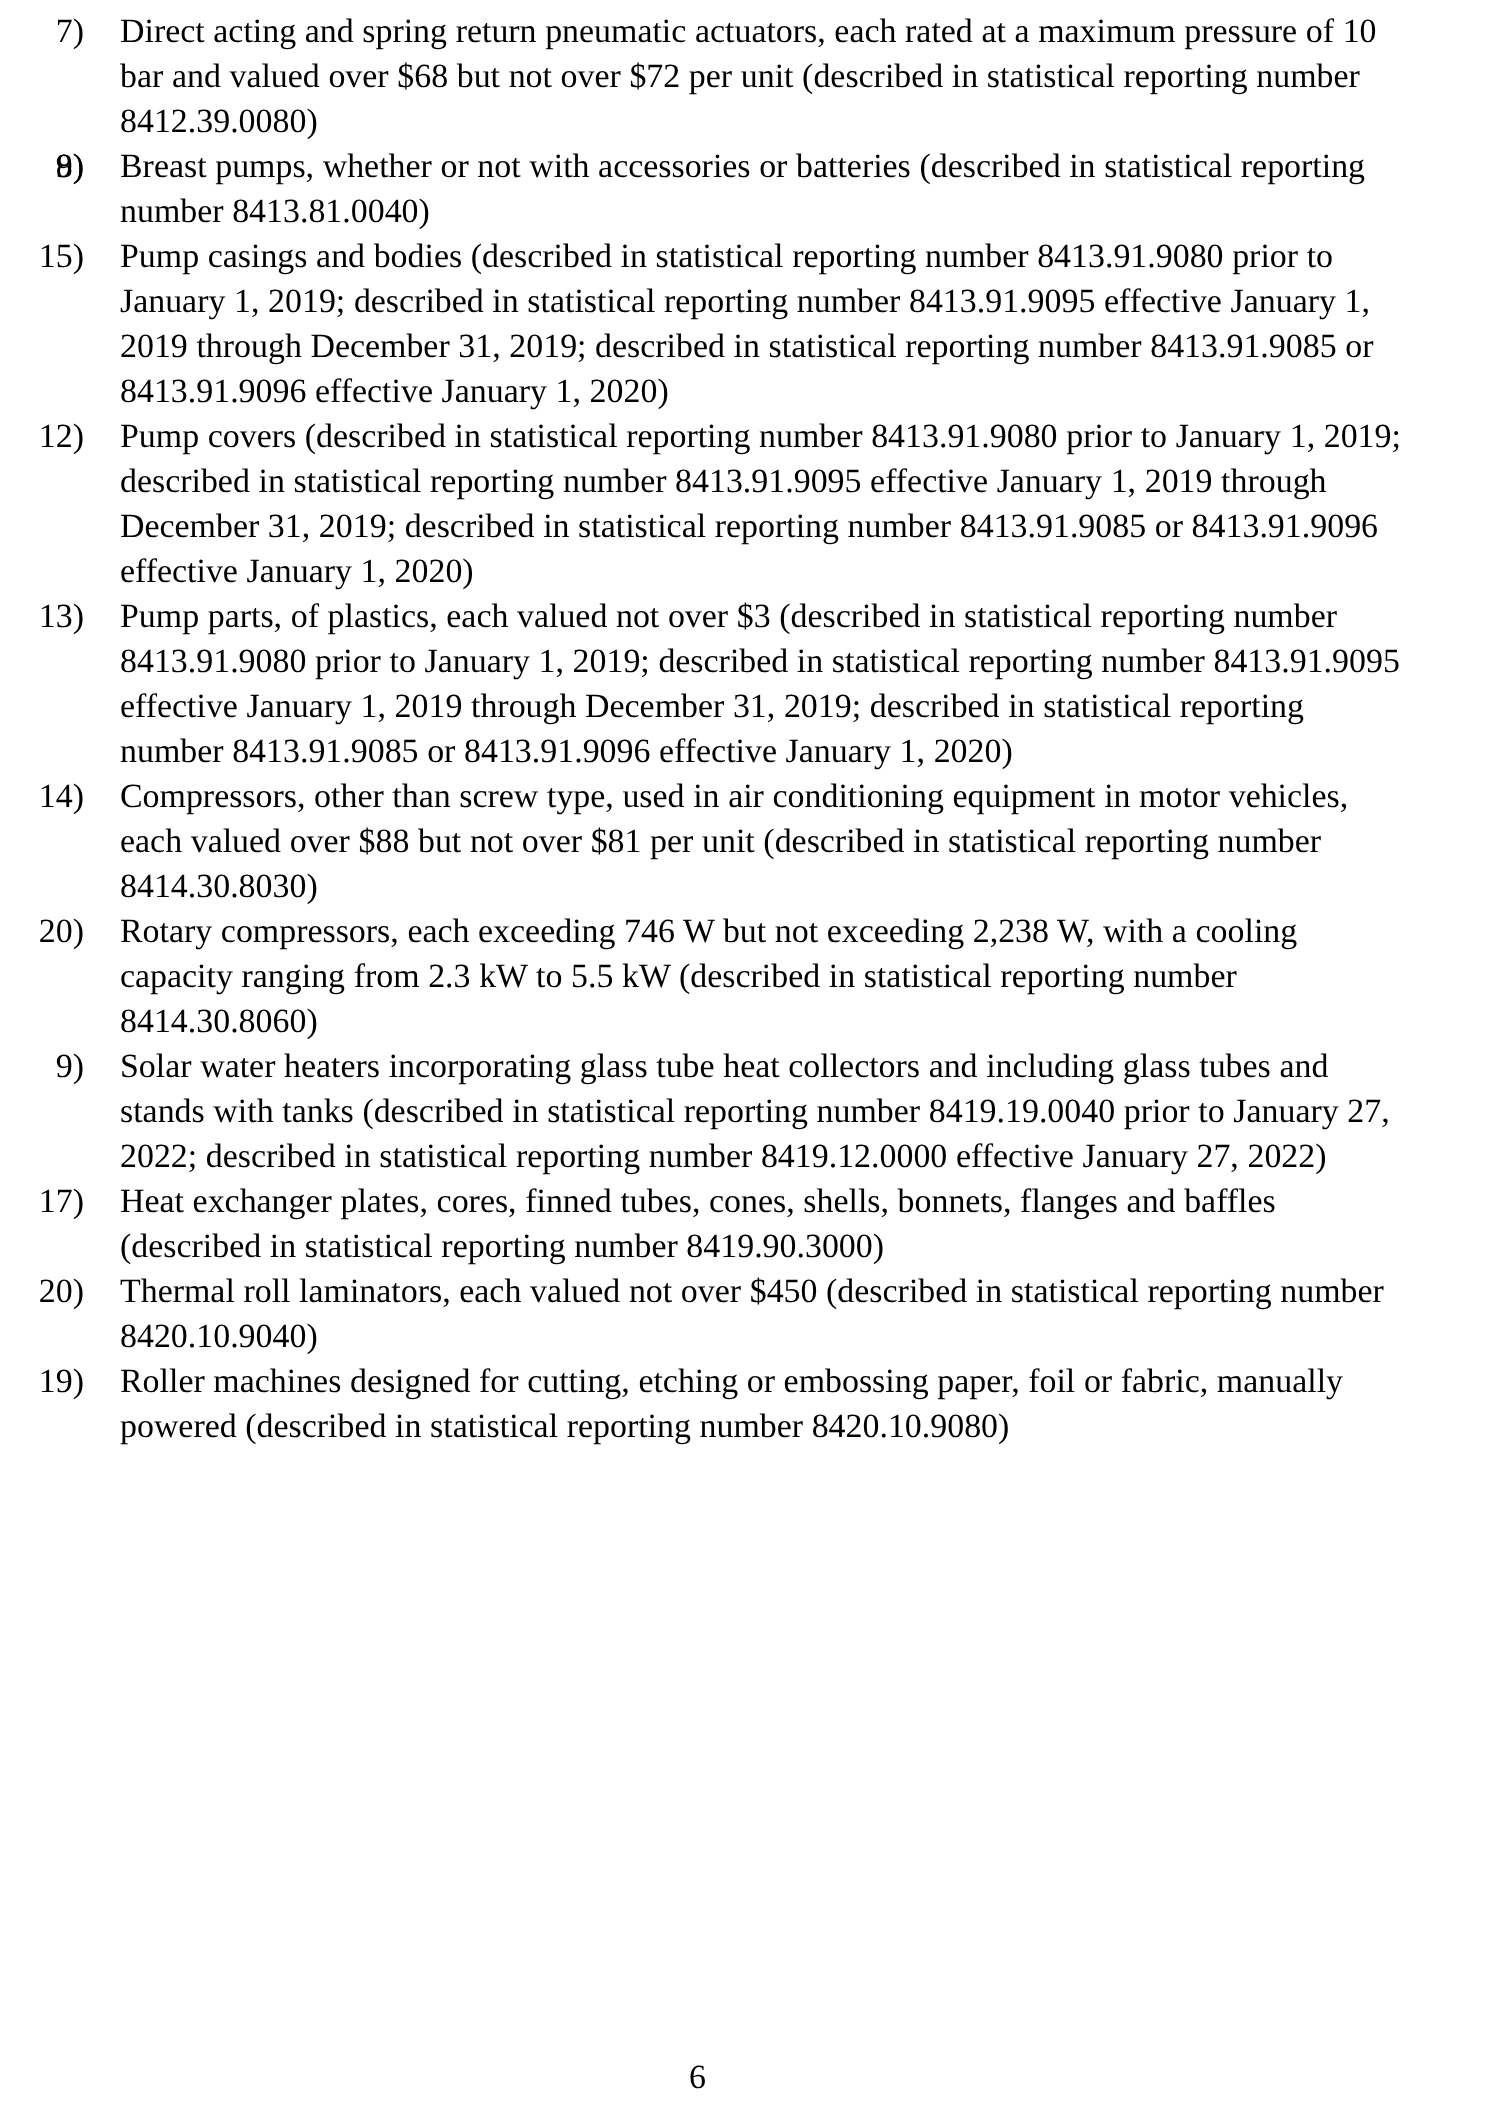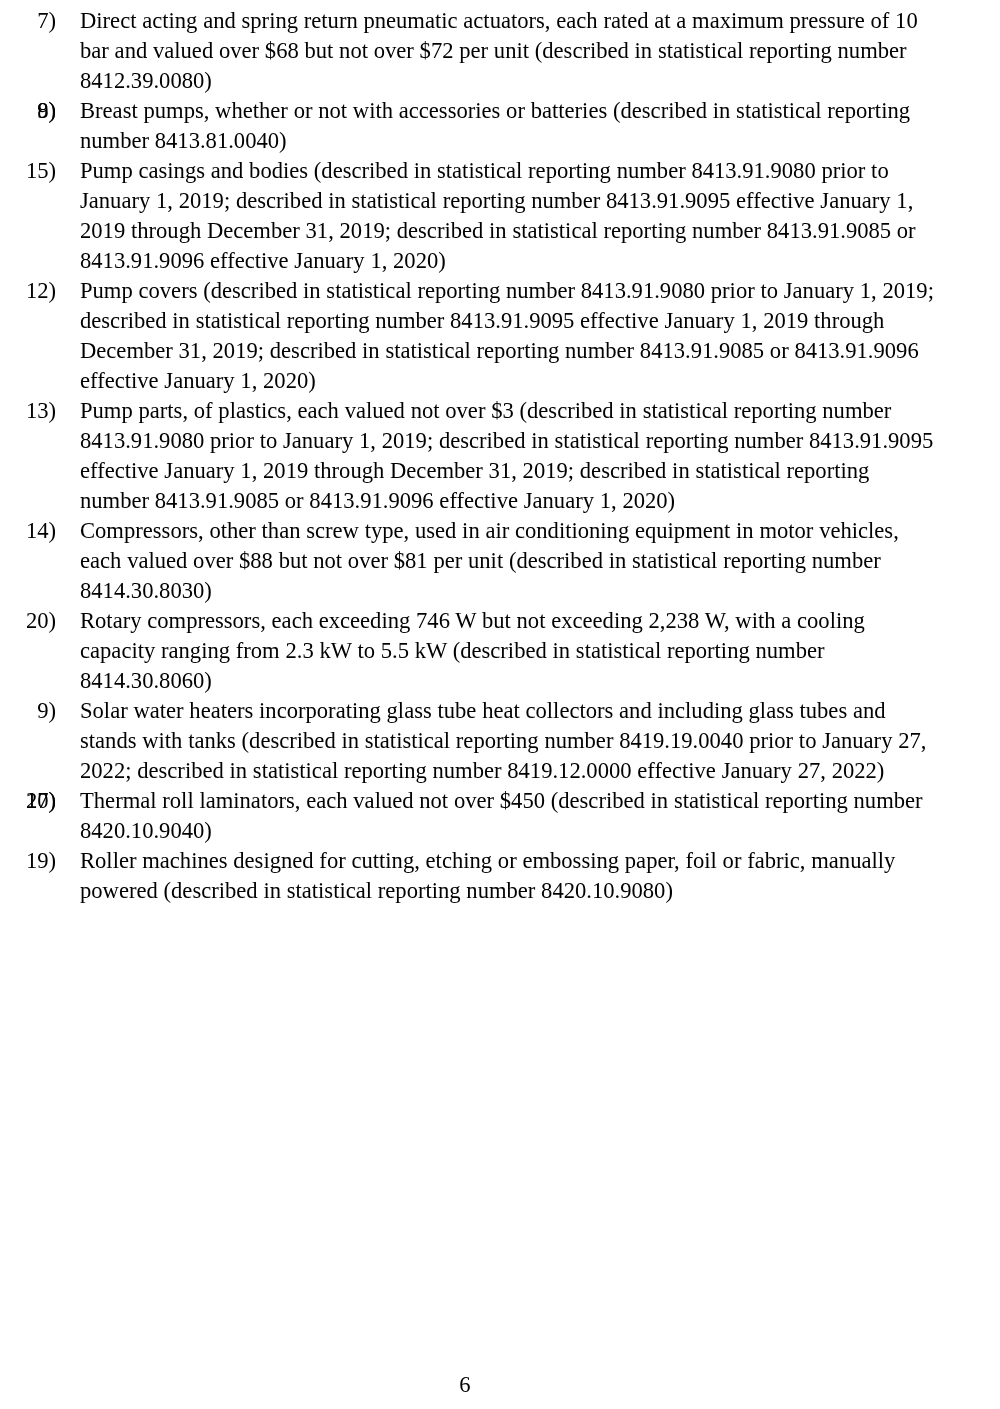--- a/index.html
+++ b/index.html
@@ -116,20 +116,21 @@
         <li class="exclusion-item">
           <span class="item-number">20)</span>
           <span class="item-text">Rotary compressors, each exceeding 746 W but not exceeding 2,238 W, with a cooling capacity ranging from 2.3 kW to 5.5 kW (described in statistical reporting number 8414.30.8060)</span>
         </li>
         <li class="exclusion-item">
           <span class="item-number">9)</span>
           <span class="item-text">Solar water heaters incorporating glass tube heat collectors and including glass tubes and stands with tanks (described in statistical reporting number 8419.19.0040 prior to January 27, 2022; described in statistical reporting number 8419.12.0000 effective January 27, 2022)</span>
         </li>
         <li class="exclusion-item">
           <span class="item-number">17)</span>
+          <span class="item-text">Heat exchanger plates, cores, finned tubes, cones, shells, bonnets, flanges and baffles (described in statistical reporting number 8419.90.3000)</span>
         </li>
         <li class="exclusion-item">
           <span class="item-number">20)</span>
           <span class="item-text">Thermal roll laminators, each valued not over $450 (described in statistical reporting number 8420.10.9040)</span>
         </li>
         <li class="exclusion-item">
           <span class="item-number">19)</span>
           <span class="item-text">Roller machines designed for cutting, etching or embossing paper, foil or fabric, manually powered (described in statistical reporting number 8420.10.9080)</span>
         </li>
       </ol>

